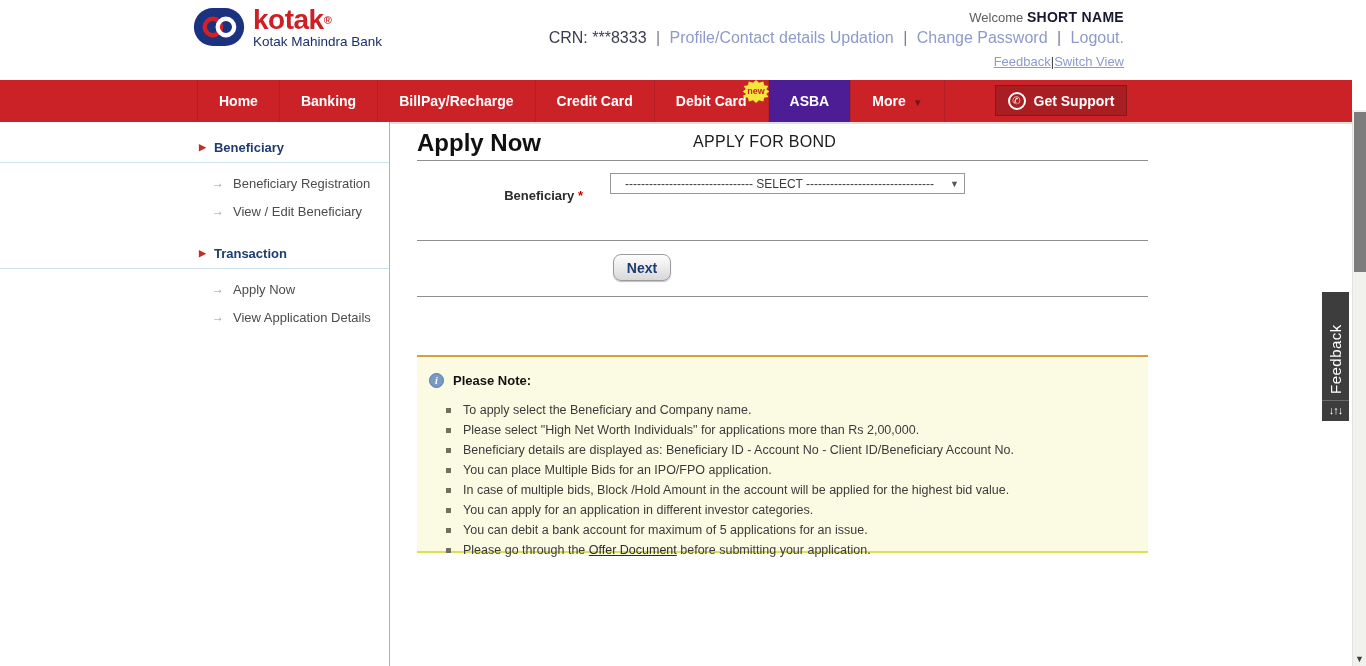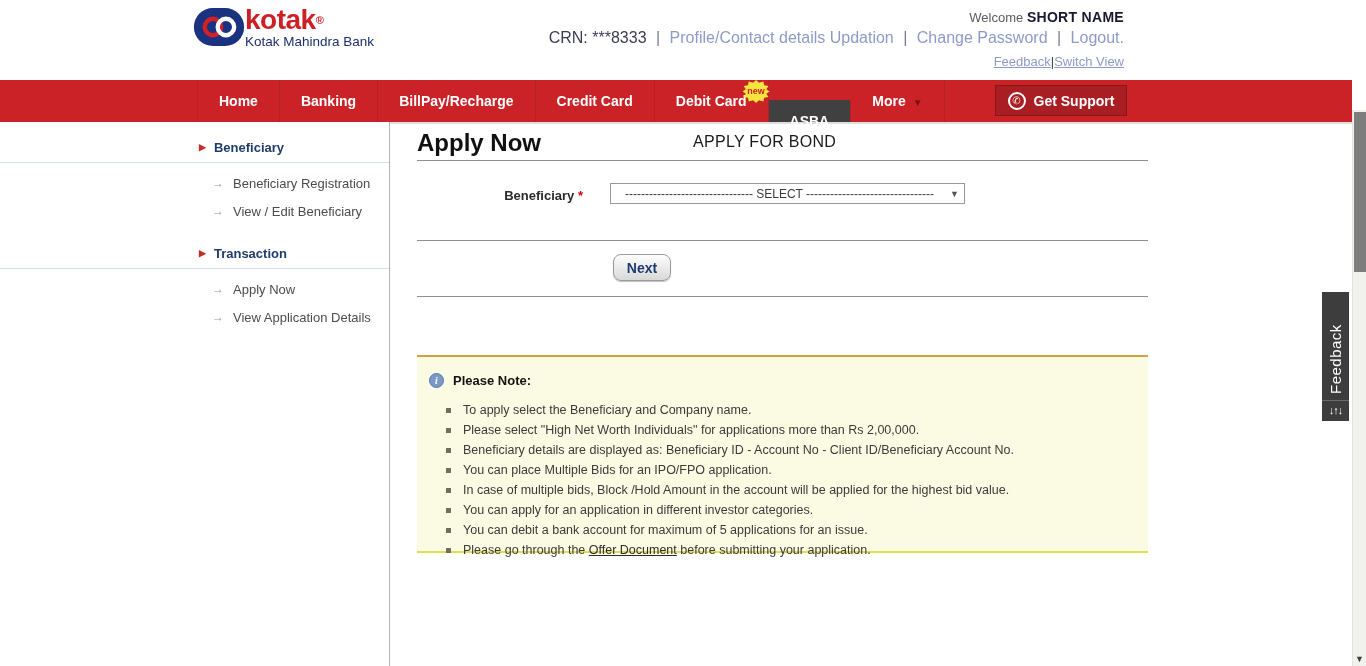--- a/index.html
+++ b/index.html
@@ -1,42 +1,42 @@
 <!DOCTYPE html>
 <html><head>
 <meta charset="utf-8">
 <style>
   * { box-sizing: border-box; margin: 0; padding: 0; }
   body { background:#888; font-family:"Liberation Sans", sans-serif; }
   .page { position:relative; width:1366px; height:666px; background:#fff; overflow:hidden; margin:0 auto; }
 
   
   .topbar { position:absolute; top:0; left:0; width:1352px; height:80px; background:#fff; }
-  .logo { position:absolute; left:193px; top:7px; display:flex; align-items:flex-start; }
+  .logo { position:absolute; left:193px; top:7px; display:flex; align-items:flex-start; gap:8px; }
   .logo-mark { width:52px; height:40px; }
   .logo-brand { font-size:28px; font-weight:bold; color:#ce1f25; line-height:26px; letter-spacing:-0.5px; }
   .logo-reg { font-size:11px; color:#ce1f25; vertical-align:top; }
   .logo-sub { font-size:13.5px; color:#1c2e6f; margin-top:1px; }
 
   .topbar-right { position:absolute; top:9px; right:228px; text-align:right; white-space:nowrap; }
   .welcome-line { font-size:13px; color:#5c5c5c; }
   .user-name { font-size:14px; font-weight:bold; color:#18182f; letter-spacing:0.3px; }
   .crn-line { margin-top:4px; font-size:16px; color:#3c3c55; }
   .crn-line .sep { color:#7b7b9b; margin:0 5px; }
   .hdr-link { color:#8e9ac9; text-decoration:none; cursor:pointer; }
   .feedback-line { margin-top:7px; font-size:13px; }
   .feedback-line .hdr-link { text-decoration:underline; }
   .feedback-line .sep2 { color:#444; }
 
   
   .navbar { position:absolute; top:80px; left:0; width:1352px; height:42px; background:#cb2228; box-shadow:0 2px 0 #dedede; }
   .nav-items { display:flex; margin-left:197px; height:42px; }
   .nav-item { position:relative; padding:0 21px; line-height:42px; color:#fff; font-weight:bold; font-size:14px; border-right:1px solid #b52026; cursor:pointer; white-space:nowrap; }
   .nav-item:first-child { border-left:1px solid #b52026; }
-  .nav-item.active { background:#404040;margin-top:20px; }
+  .nav-item.active { background:#4c1d95; }
   .badge-new { position:absolute; top:0px; right:-2px; width:27px; height:23px; line-height:23px; text-align:center;
       background:#f6e53c; color:#cb2228; font-size:9px; font-weight:bold;
       clip-path:polygon(50% 0%,61% 12%,77% 7%,80% 23%,96% 26%,88% 40%,100% 50%,88% 60%,96% 74%,80% 77%,77% 93%,61% 88%,50% 100%,39% 88%,23% 93%,20% 77%,4% 74%,12% 60%,0% 50%,12% 40%,4% 26%,20% 23%,23% 7%,39% 12%); }
   .more-caret { color:#7c1115; font-size:10px; margin-left:7px; }
   .support-btn { position:absolute; left:995px; top:5px; width:132px; height:31px; background:#a91e23; border:1px solid #8a161a;
       color:#fff; font-weight:bold; font-size:14px; display:flex; align-items:center; justify-content:center; gap:8px; cursor:pointer; }
   .phone-icon { width:18px; height:18px; border:2px solid #fff; border-radius:50%; font-size:10px; line-height:14px; text-align:center; font-weight:normal; }
 
   
   .sidebar { position:absolute; left:0; top:122px; width:390px; height:544px; background:#fff; border-right:1px solid #b3b3b3; }
@@ -50,21 +50,21 @@
 
   
   .main { position:absolute; left:417px; top:122px; width:731px; }
   .main-head { position:relative; height:38px; }
   .page-title { position:absolute; left:0; top:7px; font-size:24px; font-weight:bold; color:#101010; }
   .form-title { position:absolute; left:276px; top:11px; font-size:16px; color:#1b1b1b; letter-spacing:0.3px; }
   .rule { height:1px; background:#8f8f8f; }
   .form-row { position:relative; height:79px; }
   .field-label { position:absolute; left:0; top:27px; width:166px; text-align:right; font-size:13px; font-weight:bold; color:#2b2b2b; }
   .req { color:#c00; }
-  .select-box { position:absolute; left:193px; top:22px; width:355px; height:21px; background:#fff; border:1px solid #989898;
+  .select-box { position:absolute; left:193px; top:12px; width:355px; height:21px; background:#fff; border:1px solid #989898;
       font-size:12px; color:#3b3b3b; display:flex; align-items:center; justify-content:center; padding-right:16px; cursor:pointer; }
   .select-caret { position:absolute; right:5px; top:5px; font-size:9px; color:#555; }
   .next-row { position:relative; height:55px; }
   .next-btn { position:absolute; left:196px; top:13px; width:58px; height:27px; background:linear-gradient(#fefefe,#d8d8d8);
       border:1px solid #9b9b9b; border-radius:8px; color:#1d3b73; font-weight:bold; font-size:14px; cursor:pointer; box-shadow:0 1px 1px rgba(0,0,0,0.25); }
   .gap-below-rule { height:58px; }
   .note-box { background:#fbfbe4; border-top:2px solid #d0a13e; border-bottom:2px solid #dfdf52; padding:16px 14px 16px 12px; height:198px; }
   .note-title-row { display:flex; align-items:center; gap:9px; }
   .info-icon { width:15px; height:15px; border-radius:50%; background:#7b99c6; border:1px solid #5a7bad; color:#fff; font-size:10px;
       font-weight:bold; font-style:italic; text-align:center; line-height:13px; font-family:"Liberation Serif", serif; }

